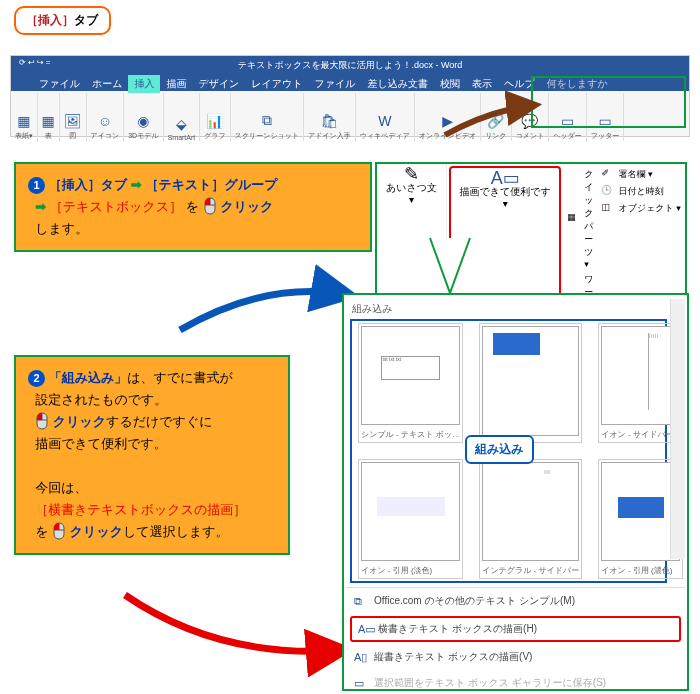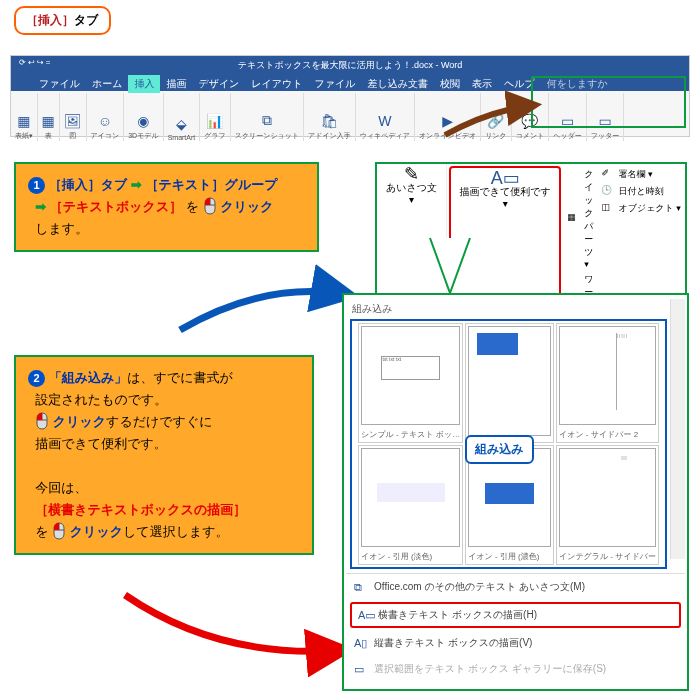--- a/index.html
+++ b/index.html
@@ -19,25 +19,25 @@
 .zoom{position:absolute;border:2px solid #0b9b3e;background:#fff;display:flex}
 .zoom .col{display:flex;flex-direction:column;font-size:10px}
 .zoom .sm{font-size:9px;padding:4px 4px 0;display:flex;align-items:center;gap:4px}
 .zoom .sm svg, .zoom .sm .ic{width:13px;height:13px;flex:0 0 13px}
 .zoom .bar{background:#f3d9d9;text-align:center;font-size:9px;padding:2px;color:#444;border-top:1px solid #e8c5c5}
 .btnbig{padding:4px 6px;text-align:center;font-size:10px;line-height:12px}
 .btnbig .ic{display:block;margin:0 auto 2px;font-size:18px}
 .redbox{border:2px solid #e60000;border-radius:4px}
 .callout{position:absolute;background:#ffa829;border:2px solid #0b9b3e;padding:10px 12px;font-size:13px;line-height:22px}
 .num{display:inline-block;width:17px;height:17px;border-radius:50%;background:#0050c8;color:#fff;font-size:11px;text-align:center;line-height:17px;font-weight:bold}
-.bl{color:#0033aa;font-weight:bold}.rd{color:#e60000;font-weight:bold}.arr{color:#0b9b3e;font-weight:bold}
+.bl{color:#0033aa;font-weight:bold}.rd{color:#e60000;font-weight:normal}.arr{color:#0b9b3e;font-weight:bold}
 .mouse{display:inline-block;width:14px;height:18px;vertical-align:-4px}
 .gallery{position:absolute;border:2px solid #0b9b3e;background:#fff;padding:4px 2px 2px;left:342px;top:293px;width:347px;height:398px}
 .gallery .hd{font-size:10px;padding:3px 6px;color:#555}
-.ggrid{display:grid;grid-template-columns:repeat(3,1fr);gap:2px;padding:0 4px}
+.ggrid{display:grid;grid-template-columns:repeat(3,1fr);gap:16px;padding:0 4px}
 .thumb{border:1px solid #ccc;height:120px;font-size:8px;color:#666;display:flex;flex-direction:column}
 .thumb .pg{flex:1;border:1px solid #aaa;margin:2px;background:#fff;position:relative}
 .thumb .lbl{padding:2px;text-align:left;font-size:8px;white-space:nowrap;overflow:hidden}
 .built{border:2px solid #0857b8}
 .bopts{border-top:1px solid #ddd;margin-top:4px}
 .bopt{display:flex;align-items:center;gap:6px;padding:6px 8px;font-size:10px;color:#444}
 .bopt.hl{border:2px solid #e60000;border-radius:3px;margin:2px 4px;padding:4px 6px}
 .bopt .ic{width:14px;color:#2a569a;font-size:11px}
 .sbar{position:absolute;right:2px;top:4px;bottom:130px;width:15px;background:#f0f0f0;border-left:1px solid #ddd}
 .floatlbl{position:absolute;border:2px solid #0857b8;background:#fff;color:#0857b8;font-weight:bold;border-radius:6px;padding:4px 8px;font-size:12px}
@@ -182,21 +182,21 @@
       </div>
     </div>
     <div class="bar">テキスト</div>
   </div>
 </div>
 
 <svg class="long-arr" style="left:430px;top:238px;width:40px;height:60px">
   <path d="M0 0 L20 55 L40 0" stroke="#0b9b3e" stroke-width="2" fill="#fff"></path>
 </svg>
 
-<div class="callout" style="top:162px;left:14px;width:305px">
+<div class="callout" style="top:162px;left:14px;width:358px">
   <span class="num">1</span>
   <span class="bl">［挿入］タブ</span> <span class="arr">➡</span>
   <span class="bl">［テキスト］グループ</span><br>
   &nbsp;&nbsp;<span class="arr">➡</span>
   <span class="rd">［テキストボックス］</span>
   <span>を</span>
   <svg class="mouse" viewBox="0 0 14 18">
       <path d="M7 1C4 1 2 3 2 6v6c0 3 2 5 5 5s5-2 5-5V6C12 3 10 1 7 1Z" fill="#ddd" stroke="#555"></path>
       <path d="M7 1v7M2 8h10" stroke="#555"></path>
       <path d="M2 6 C2 3 4 1 7 1 v7 H2Z" fill="#e60000"></path>
@@ -207,21 +207,21 @@
 
 <svg class="long-arr" style="left:175px;top:275px;width:180px;height:60px">
   <defs>
       <marker id="ah2" viewBox="0 0 10 10" refX="8" refY="5" markerWidth="7" markerHeight="7" orient="auto">
         <path d="M0 0L10 5L0 10Z" fill="#0857b8"></path>
       </marker>
     </defs>
   <path d="M5 55 Q90 5 175 20" stroke="#0857b8" stroke-width="7" fill="none" marker-end="url(#ah2)"></path>
 </svg>
 
-<div class="callout" style="top:355px;left:14px;width:300px">
+<div class="callout" style="top:355px;left:14px;width:276px">
   <span class="num">2</span>
   <span class="bl">「組み込み」</span><span>は、すでに書式が</span><br>
   &nbsp;&nbsp;<span>設定されたものです。</span><br>
   &nbsp;&nbsp;<svg class="mouse" viewBox="0 0 14 18">
       <path d="M7 1C4 1 2 3 2 6v6c0 3 2 5 5 5s5-2 5-5V6C12 3 10 1 7 1Z" fill="#ddd" stroke="#555"></path>
       <path d="M7 1v7M2 8h10" stroke="#555"></path>
       <path d="M2 6 C2 3 4 1 7 1 v7 H2Z" fill="#e60000"></path>
     </svg>
   <span class="bl">クリック</span><span>するだけですぐに</span><br>
   &nbsp;&nbsp;<span>描画できて便利です。</span><br><br>
@@ -268,37 +268,37 @@
           <div class="lbl">イオン - サイドバー 2</div>
         </div>
     <div class="thumb">
           <div class="pg">
             <div style="position:absolute;top:35%;left:15%;width:70%;height:20%;background:#eef"></div>
           </div>
           <div class="lbl">イオン - 引用 (淡色)</div>
         </div>
     <div class="thumb">
           <div class="pg">
+            <div style="position:absolute;top:6%;right:6%;width:30%;height:80%;font-size:4px;color:#aaa">||||||</div>
+          </div>
+          <div class="lbl">インテグラル - サイドバー</div>
+        </div>
+    <div class="thumb">
+          <div class="pg">
             <div style="position:absolute;top:35%;left:20%;width:60%;height:22%;background:#2a6acc"></div>
           </div>
           <div class="lbl">イオン - 引用 (濃色)</div>
-        </div>
-    <div class="thumb">
-          <div class="pg">
-            <div style="position:absolute;top:6%;right:6%;width:30%;height:80%;font-size:4px;color:#aaa">||||||</div>
-          </div>
-          <div class="lbl">インテグラル - サイドバー</div>
         </div>
   </div>
   </div>
   <div class="sbar"></div>
   <div class="bopts">
     <div class="bopt">
         <span class="ic">⧉</span>
-        <span>Office.com のその他のテキスト あいさつ文(M)</span>
+        <span>Office.com のその他のテキスト シンプル(M)</span>
       </div>
     <div class="bopt hl">
         <span class="ic">A▭</span>
         <span>横書きテキスト ボックスの描画(H)</span>
       </div>
     <div class="bopt">
         <span class="ic">A▯</span>
         <span>縦書きテキスト ボックスの描画(V)</span>
       </div>
     <div class="bopt" style="color:#aaa">

